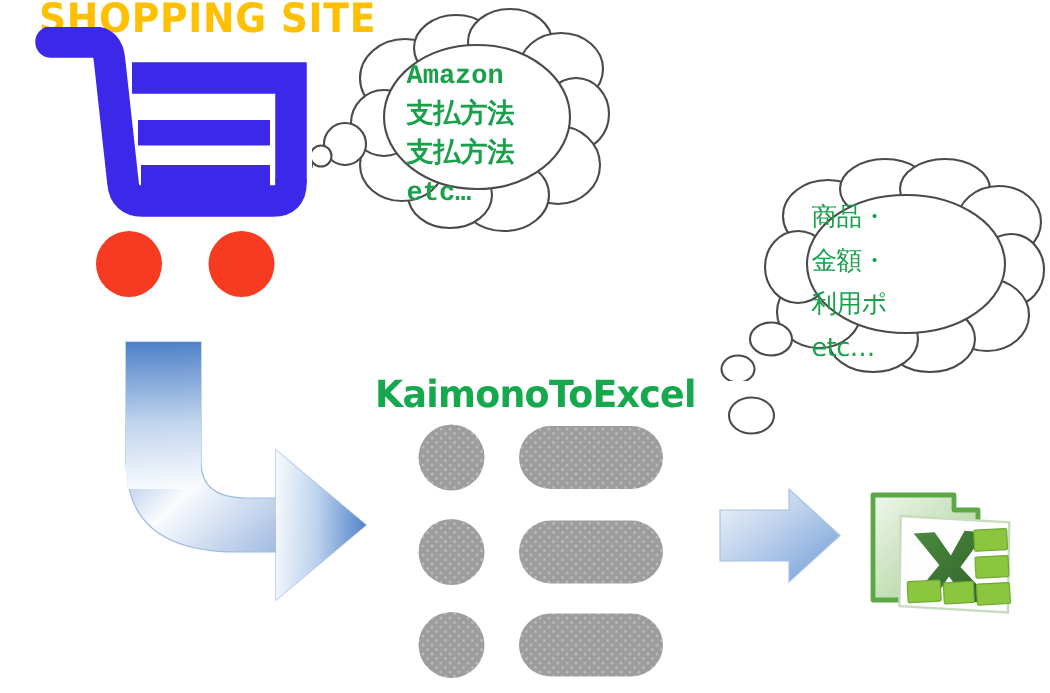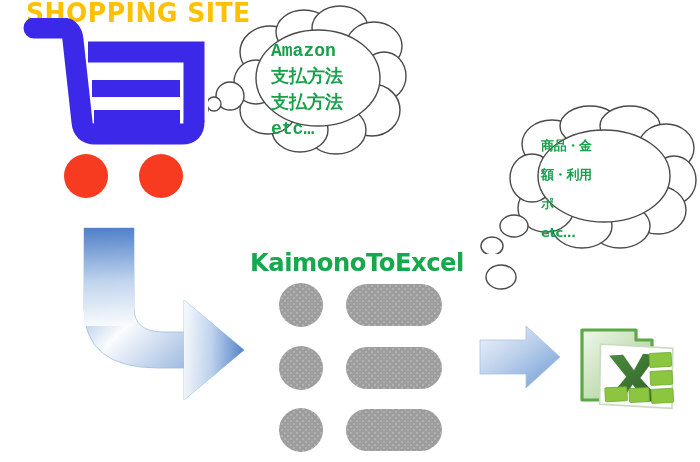--- a/index.html
+++ b/index.html
@@ -32,22 +32,22 @@
   
   #bubble-sites{left:196px;top:4px;}
   #bubble-fields{left:458px;top:104px;}
   #sites-lines{left:259px;top:38px;}
   #sites-lines .bubble-line{
     display:block;font-size:18px;line-height:26px;color:#18A04A;
     font-weight:bold;font-family:Liberation Mono, monospace;
   }
   #fields-lines{left:529px;top:131px;}
   #fields-lines .bubble-line{
-    display:block;font-size:13px;line-height:29px;color:#18A04A;
-    font-weight:bold;font-family:"DejaVu Sans",sans-serif;
+    display:block;font-size:17px;line-height:29px;color:#18A04A;
+    font-weight:normal;font-family:"DejaVu Sans",sans-serif;
     letter-spacing:-0.3px;
   }
 
   
   #arrow-curved{left:60px;top:222px;}
   #arrow-straight{left:466px;top:324px;}
 
   
   #app-title{
     left:238px;top:248px;

